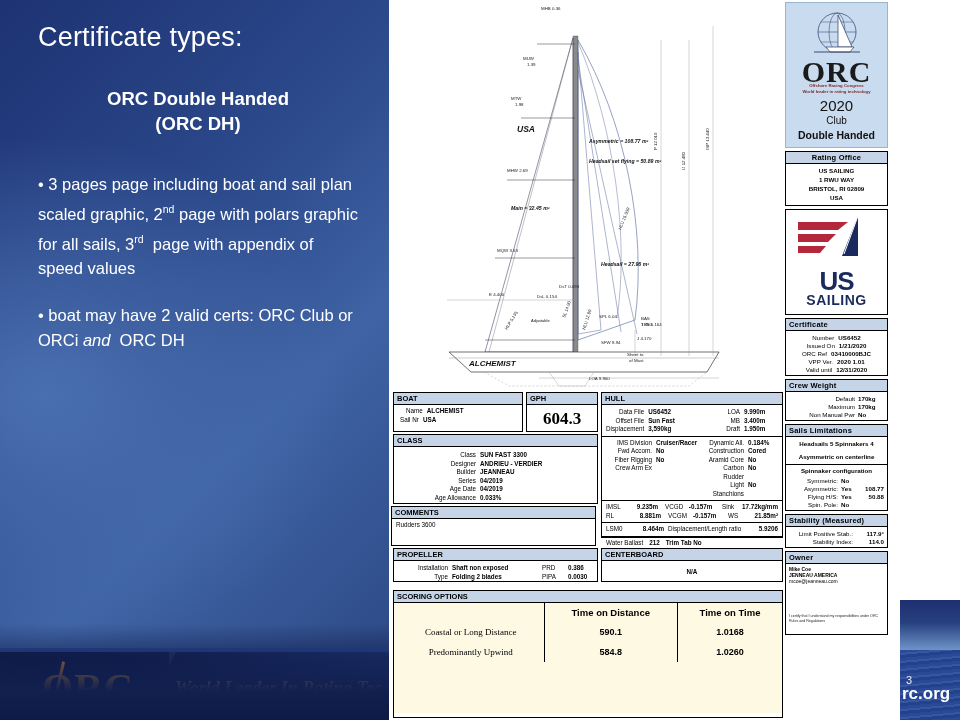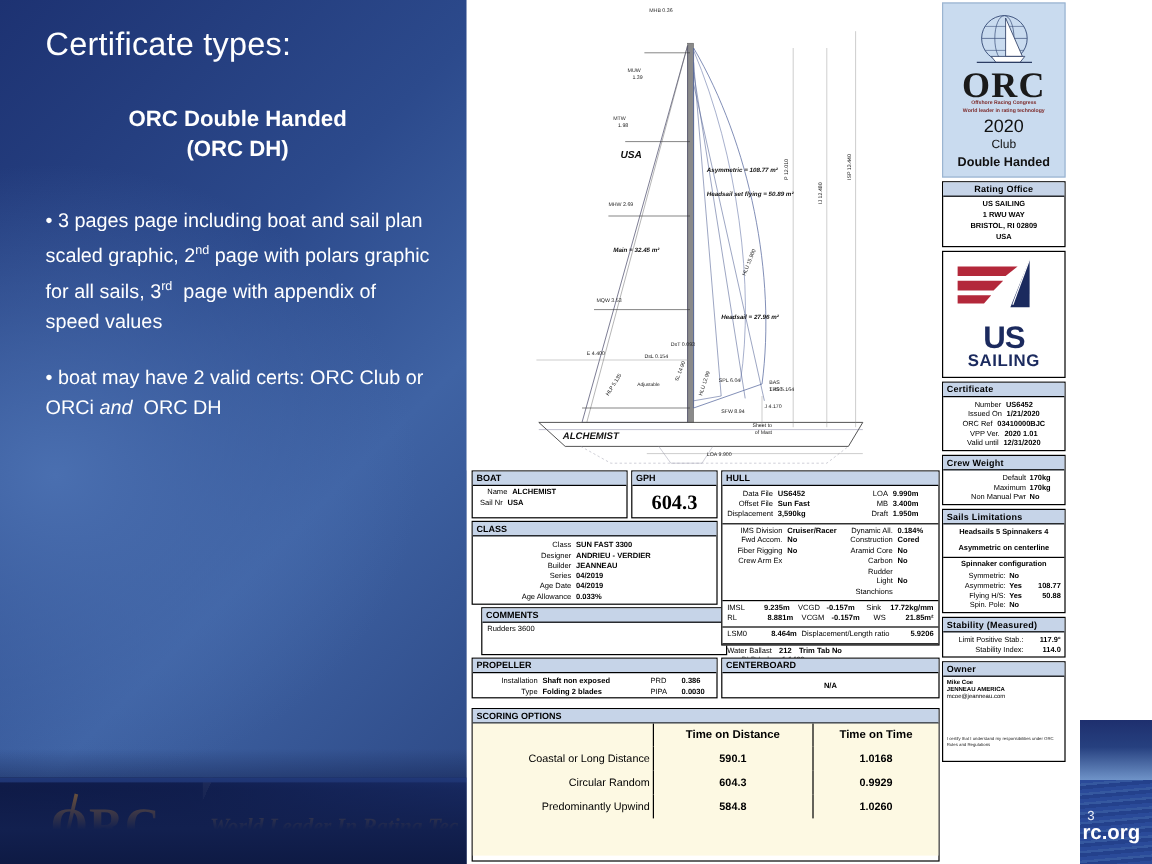--- a/index.html
+++ b/index.html
@@ -118,21 +118,21 @@
   .kv .v { font-weight:bold; }
   .grid2 { display:grid; grid-template-columns: 1fr 1fr; column-gap:6px; }
   .gph-val { font-size:17px; font-weight:bold; text-align:center; padding-top:4px; font-family:"Liberation Serif",serif; }
 
   .sep { border-top:1px solid #000; margin:2px -4px; }
 
   .scoring-body { background:#fdf9e3; }
   .score-table { width:100%; border-collapse:collapse; font-size:9px; }
   .score-table th { font-weight:bold; text-align:center; padding:4px 2px; font-size:9.5px; }
   .score-table td { padding:5px 2px; font-size:9px; }
-  .score-table td.name { text-align:right; padding-left:6px; }
+  .score-table td.name { text-align:center; padding-left:6px;font-family:Liberation Serif, serif; }
   .score-table td.num { text-align:center; font-weight:bold; }
   .score-table th.c1, .score-table td.c1 { border-left:1px solid #000; }
 
   
   .owner-note { font-size:3.6px; line-height:4.6px; padding:2px 3px; color:#222; }
 
   
   .photo-strip { position:absolute; left:900px; bottom:0; width:60px; height:120px; overflow:hidden; }
   .photo-sky { position:absolute; inset:0 0 58% 0; background: linear-gradient(180deg,#1e2f6e 0%, #26407f 45%, #6f93c8 100%); }
   .photo-sea { position:absolute; top:42%; left:0; right:0; bottom:0;
@@ -427,21 +427,21 @@
             <span class="k" style="width:78px;text-align:right">Age Date</span>
             <span class="v">04/2019</span>
           </div>
         <div class="kv" style="justify-content:flex-start">
             <span class="k" style="width:78px;text-align:right">Age Allowance</span>
             <span class="v">0.033%</span>
           </div>
       </div>
     </div>
 
-    <div class="tbl" style="left:12px; top:506px; width:205px; height:40px;">
+    <div class="tbl" style="left:2px; top:506px; width:205px; height:40px;">
       <div class="tbl-head">COMMENTS</div>
       <div class="tbl-body"><span>Rudders 3600</span></div>
     </div>
 
     <div class="tbl" style="left:4px; top:548px; width:205px; height:34px;">
       <div class="tbl-head">PROPELLER</div>
       <div class="tbl-body" style="padding-top:3px">
         <div class="kv">
             <span class="k" style="width:50px;text-align:right">Installation</span>
             <span class="v" style="width:86px">Shaft non exposed</span>
@@ -579,25 +579,20 @@
               <th class="c1">Time on Time</th>
             </tr>
           </thead>
           <tbody>
             <tr>
               <td class="name">Coastal or Long Distance</td>
               <td class="num c1">590.1</td>
               <td class="num c1">1.0168</td>
             </tr>
             <tr>
-              <td class="name">Circular Random</td>
-              <td class="num c1">604.3</td>
-              <td class="num c1">0.9929</td>
-            </tr>
-            <tr>
               <td class="name">Predominantly Upwind</td>
               <td class="num c1">584.8</td>
               <td class="num c1">1.0260</td>
             </tr>
           </tbody>
         </table>
       </div>
     </div>
   </div>
 

